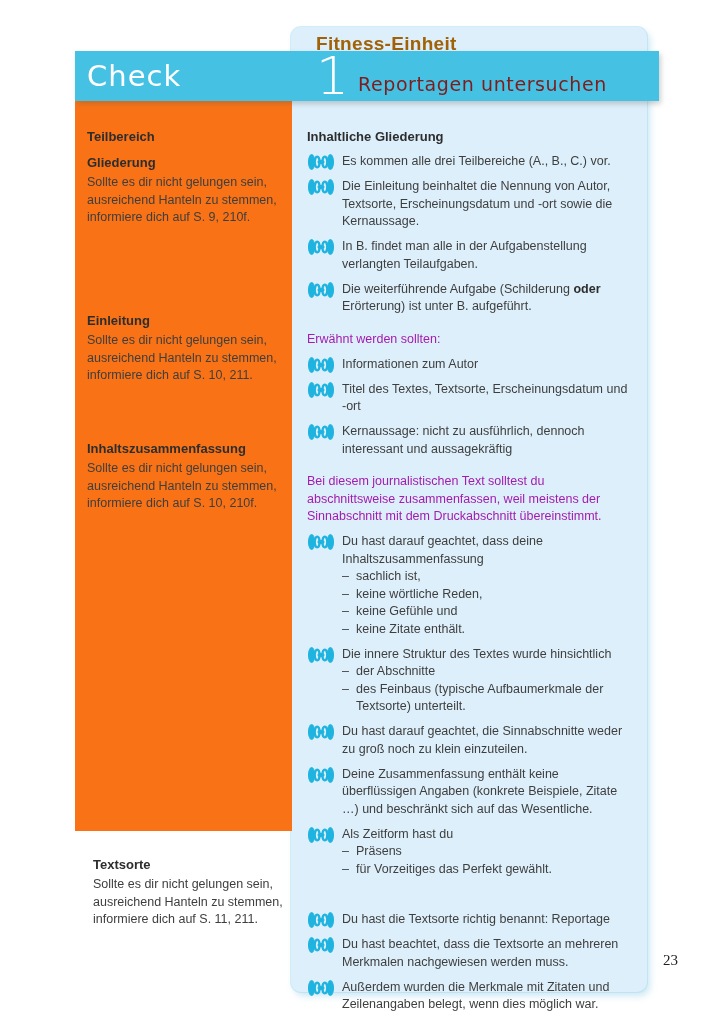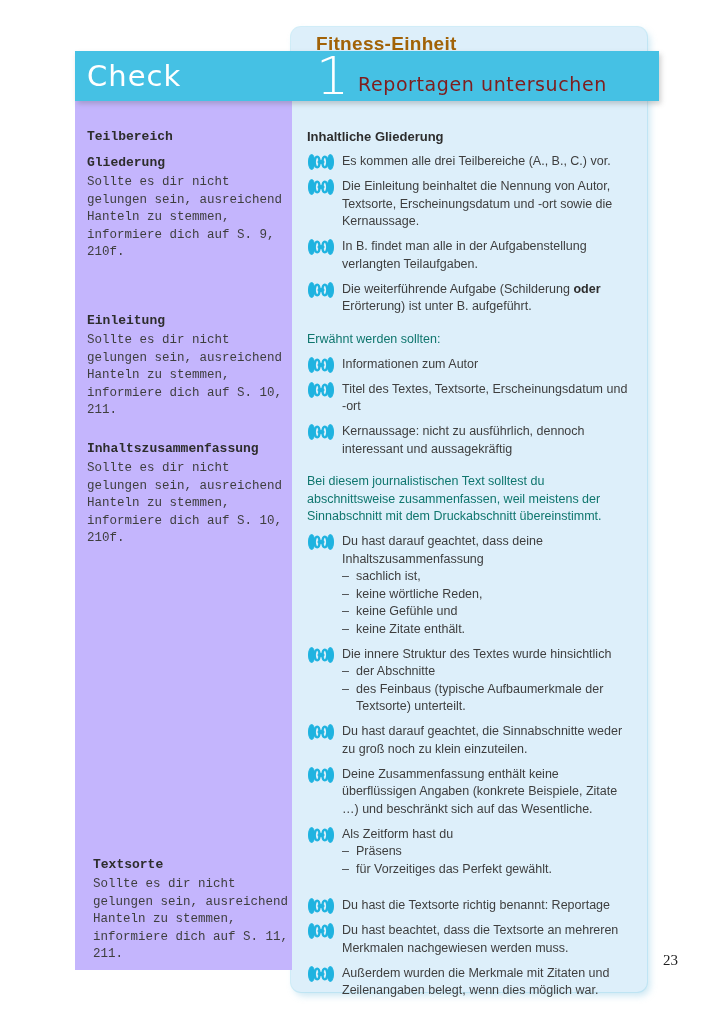--- a/index.html
+++ b/index.html
@@ -12,23 +12,22 @@
     position:absolute;left:291px;top:27px;width:356px;height:965px;
     background:#ddeffa;border-radius:10px;
     box-shadow:0 0 0 1px rgba(168,221,241,.5), 3px 4px 7px rgba(110,185,220,.35);
   }
   .unit-label{
     position:absolute;left:25px;top:6px;font-size:19px;font-weight:bold;
     color:#a16207;letter-spacing:.3px;
   }
   
   .leftcol{
-    position:absolute;left:75px;top:101px;width:217px;height:869px;
-    background:#c4b5fd;
-    font-family:Liberation Mono, monospace;
+    position:absolute;left:75px;top:101px;width:217px;height:730px;
+    background:#f97316;
   }
   .lc-sec{position:absolute;left:12px;width:200px;}
   .lc-title{font-size:13px;font-weight:bold;color:#2d2d2d;margin-bottom:4px;}
   .lc-text{font-size:12.5px;line-height:17.5px;color:#3e3e3e;}
   .pos-teilbereich{top:28px;}
   .pos-sec0{top:54px;}
   .pos-sec1{top:212px;}
   .pos-sec2{top:340px;}
   .pos-sec3{top:756px;margin-left:6px;}
   
@@ -46,22 +45,22 @@
   }
   .unit-title{
     position:absolute;left:283px;top:22px;font-size:19px;color:#7f1d1d;
     font-family:"DejaVu Sans",sans-serif;letter-spacing:.6px;
   }
   
   .criteria{position:absolute;left:16px;top:102px;width:324px;}
   .rc-heading{font-size:13px;font-weight:bold;color:#2d2d2d;}
   .group{margin-top:15px;}
   .group.first{margin-top:9px;}
-  .group.last{margin-top:19px;}
-  .rc-intro{font-size:12.5px;line-height:17.5px;color:#0f766e;width:300px;}
+  .group.last{margin-top:33px;}
+  .rc-intro{font-size:12.5px;line-height:17.5px;color:#a21caf;width:300px;}
   .crit{display:flex;margin-top:7.5px;}
   .db-icon{width:28px;height:16px;flex:0 0 28px;margin-right:7px;margin-top:1px;}
   .ct{font-size:12.5px;line-height:17.5px;color:#3e3e3e;width:289px;}
   .ct b{color:#2d2d2d;}
   .subs{margin-top:0;}
   .sub{position:relative;padding-left:14px;font-size:12.5px;line-height:17.5px;color:#3e3e3e;}
   .sub .dash{position:absolute;left:0;top:0;}
   
   .page-number{
     position:absolute;left:663px;top:952px;font-size:15px;color:#1f1f1f;

